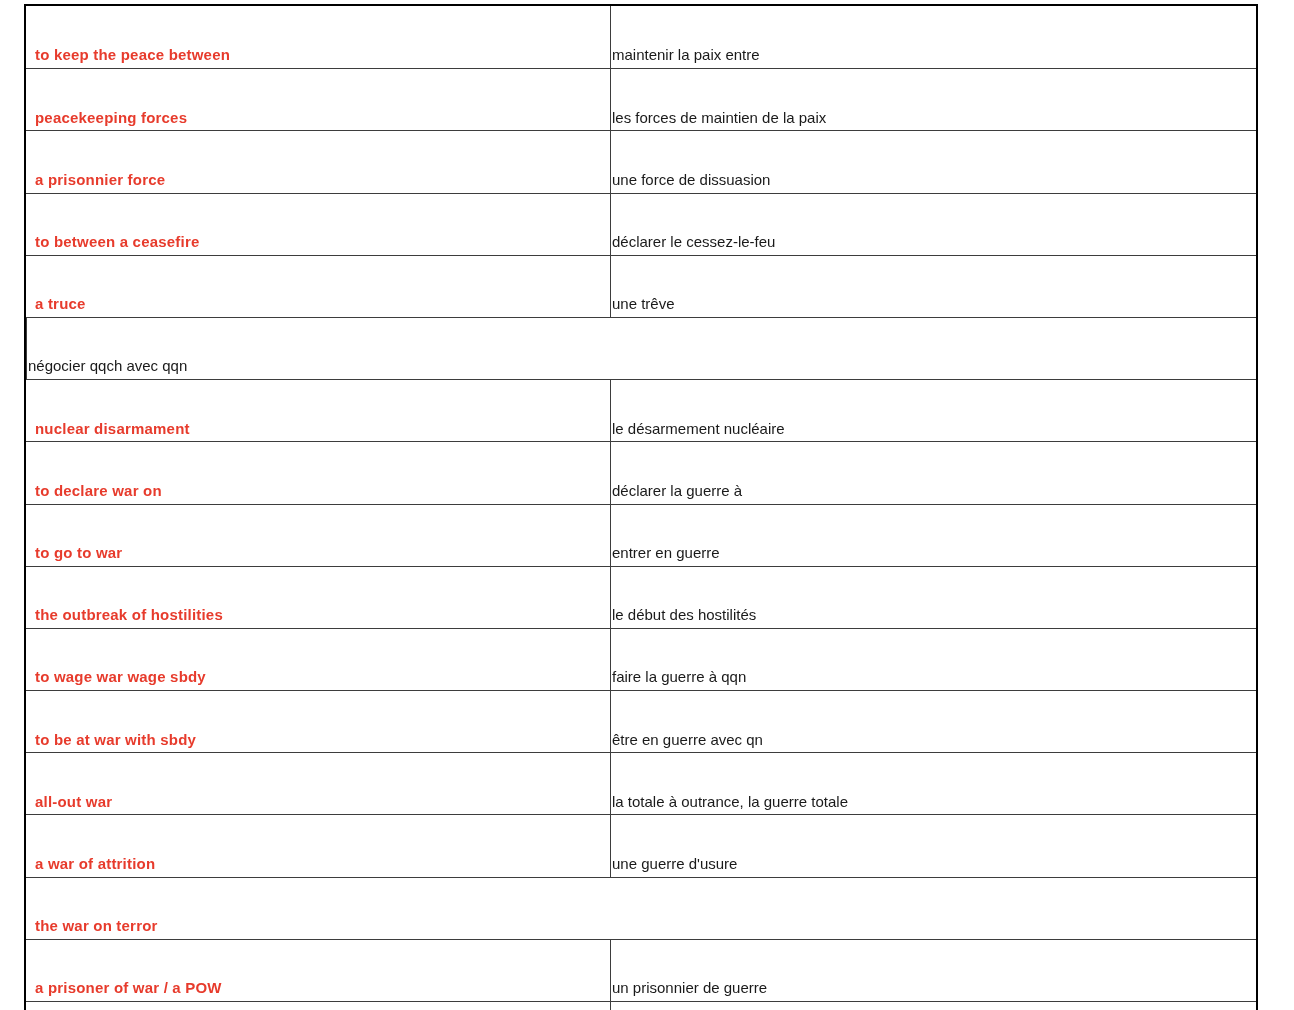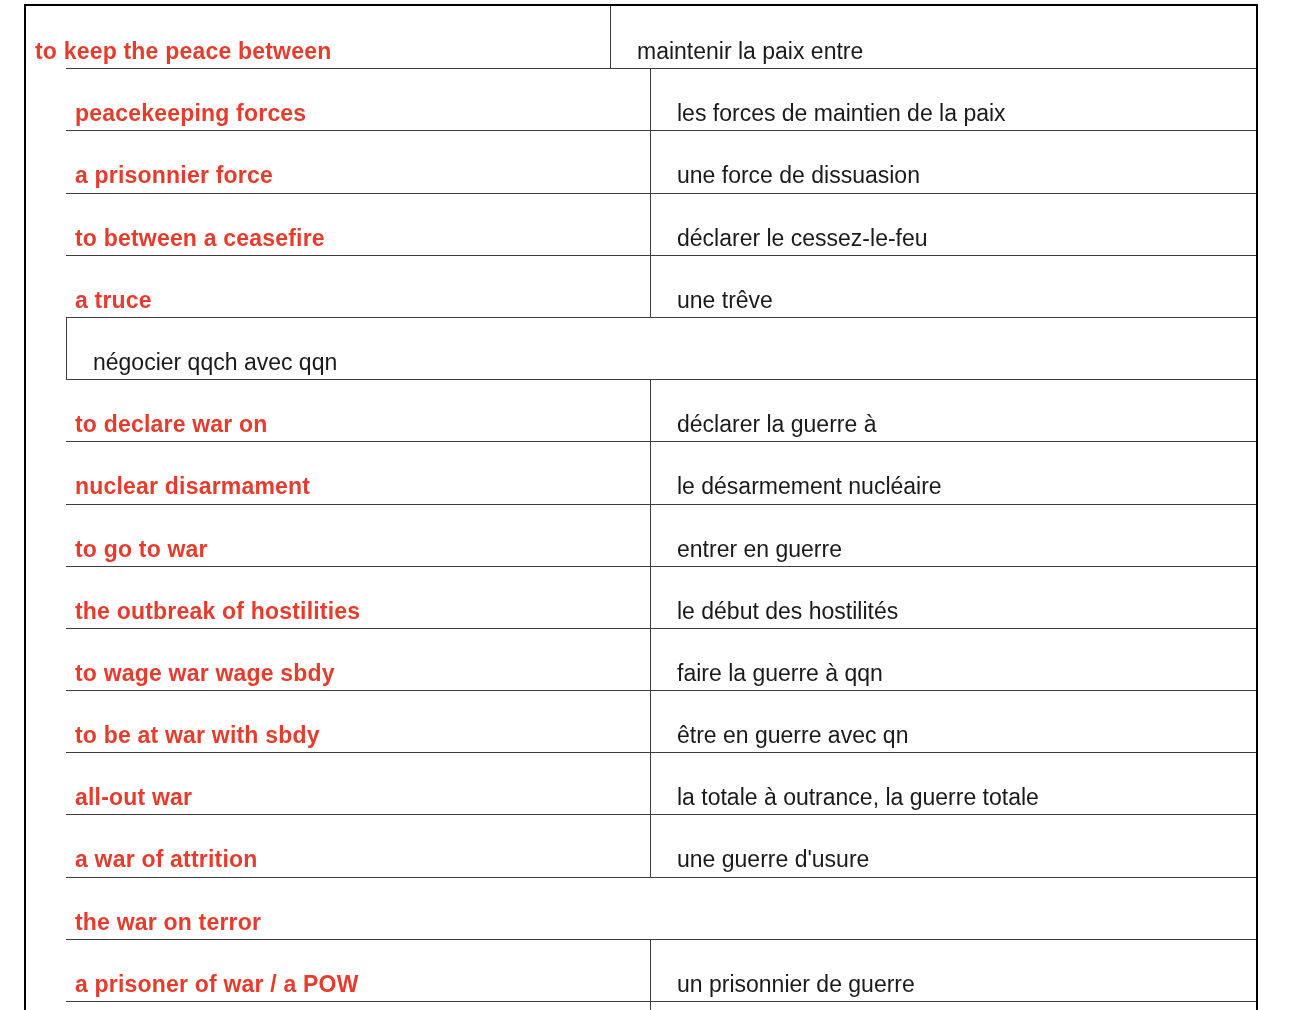--- a/index.html
+++ b/index.html
@@ -22,42 +22,41 @@
     border: 2px solid var(--outer-border, #000);
     background: #ffffff;
   }
   .vt-row {
     display: flex;
     height: 62.2px;
     box-sizing: border-box;
   }
   .vt-row + .vt-row {
     border-top: 1px solid var(--grid-line, #3d3d3d);
-    margin-left: 40px;
   }
   .vt-cell {
     display: flex;
     align-items: flex-end;
     box-sizing: border-box;
     line-height: 1.05;
-    font-size: 23px;
+    font-size: 15px;
     overflow: hidden;
     white-space: nowrap;
   }
   .vt-cell.en {
     width: 584px;
     padding: 0 6px 5px 9px;
     color: var(--english-red, #e73b2c);
     font-weight: bold;
     letter-spacing: 0.2px;
   }
   .vt-cell.fr {
     flex: 1;
     border-left: 1px solid var(--grid-line, #3d3d3d);
-    padding: 0 6px 5px 26px;
+    padding: 0 6px 5px 1px;
     color: var(--french-black, #1a1a1a);
   }
 </style>
 </head>
 <body style="background: rgb(255, 255, 255);">
 
 <div class="vocab-table">
     <div class="vt-row">
       <div class="vt-cell en">to keep the peace between</div>
       <div class="vt-cell fr">maintenir la paix entre</div>
@@ -75,26 +74,26 @@
       <div class="vt-cell fr">déclarer le cessez-le-feu</div>
     </div>
     <div class="vt-row">
       <div class="vt-cell en">a truce</div>
       <div class="vt-cell fr">une trêve</div>
     </div>
     <div class="vt-row">
       <div class="vt-cell fr">négocier qqch avec qqn</div>
     </div>
     <div class="vt-row">
+      <div class="vt-cell en">nuclear disarmament</div>
+      <div class="vt-cell fr">le désarmement nucléaire</div>
+    </div>
+    <div class="vt-row">
       <div class="vt-cell en">to declare war on</div>
       <div class="vt-cell fr">déclarer la guerre à</div>
-    </div>
-    <div class="vt-row">
-      <div class="vt-cell en">nuclear disarmament</div>
-      <div class="vt-cell fr">le désarmement nucléaire</div>
     </div>
     <div class="vt-row">
       <div class="vt-cell en">to go to war</div>
       <div class="vt-cell fr">entrer en guerre</div>
     </div>
     <div class="vt-row">
       <div class="vt-cell en">the outbreak of hostilities</div>
       <div class="vt-cell fr">le début des hostilités</div>
     </div>
     <div class="vt-row">

